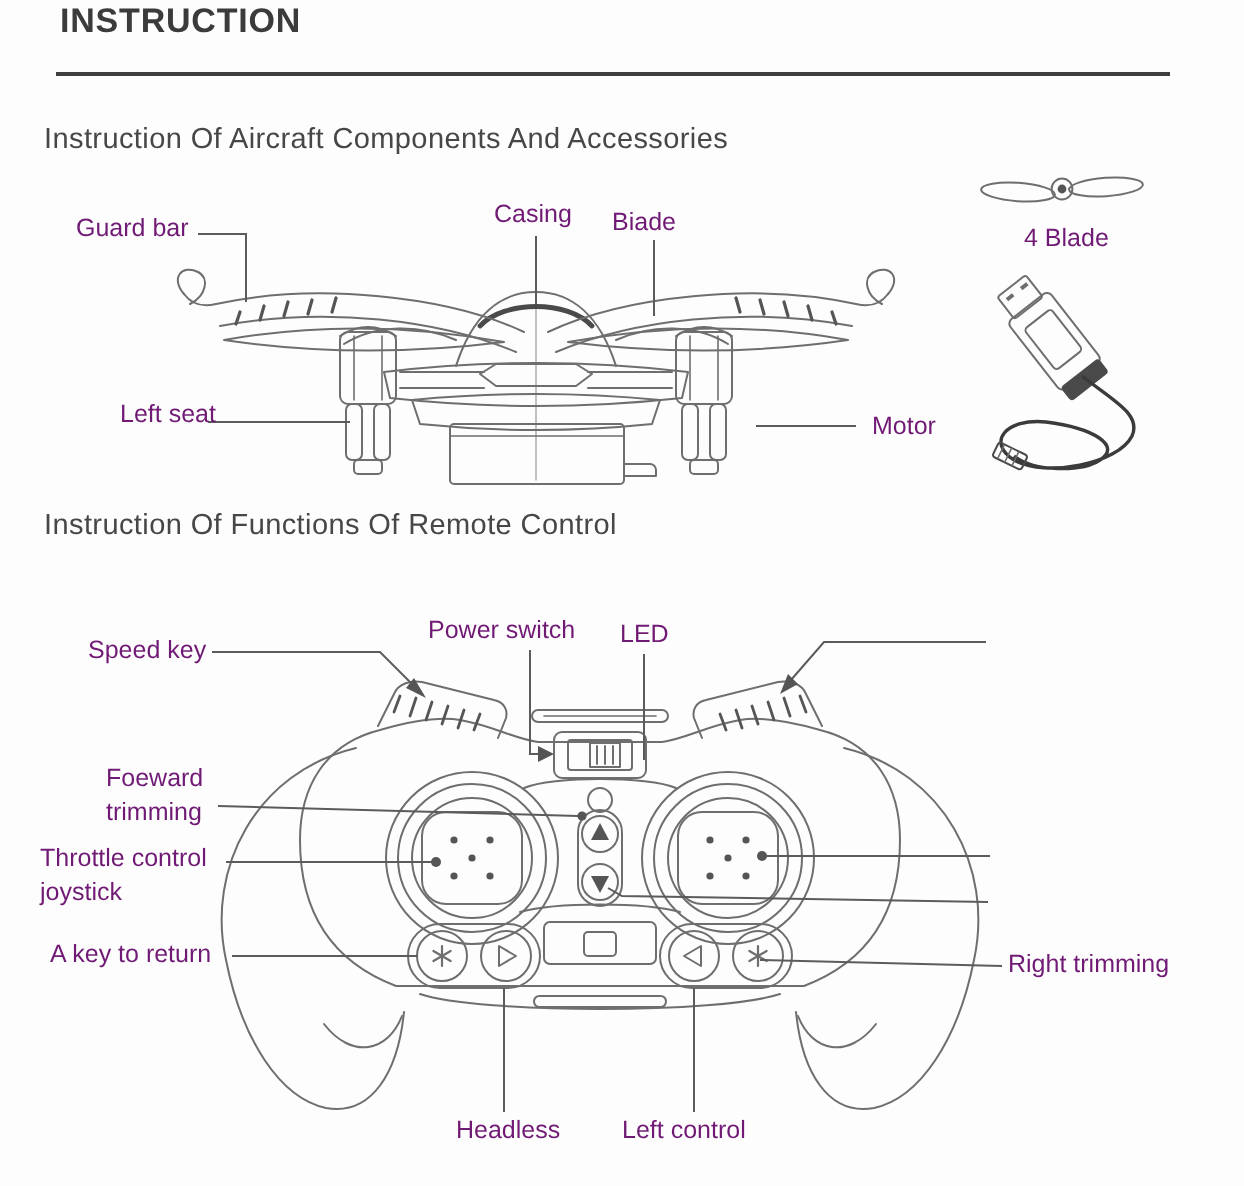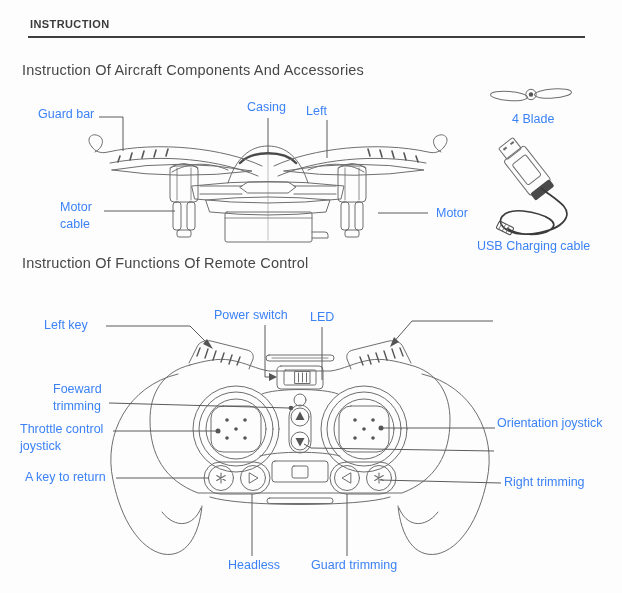--- a/index.html
+++ b/index.html
@@ -6,34 +6,34 @@
   body{background:#e8e8e8;}
   .page{
     position:relative;
     width:622px;height:593px;
     background:#fdfdfd;
     overflow:hidden;
     font-family:"Liberation Sans","DejaVu Sans",sans-serif;
     color:#4a4a4a;
   }
   .page-title{
-    position:absolute;left:30px;top:18px;
-    font-size:11px;font-weight:bold;letter-spacing:.4px;color:#3b3b3b;
+    position:absolute;left:30px;top:1px;
+    font-size:17px;font-weight:bold;letter-spacing:.4px;color:#3b3b3b;
   }
   .title-rule{
     position:absolute;left:28px;top:36px;width:557px;height:2px;background:#3f3f3f;
   }
   .section-heading{
     position:absolute;font-size:14.5px;font-weight:400;color:#474747;letter-spacing:.2px;text-align:center;
   }
   .sh-aircraft{left:22px;top:62px;}
   .sh-remote{left:22px;top:255px;}
   .diagram-svg{position:absolute;left:0;top:0;}
   .lbl{
-    position:absolute;font-size:12.5px;line-height:1.32;color:#3b82f6;
+    position:absolute;font-size:12.5px;line-height:1.32;color:#701a75;
     white-space:pre-line;
   }
   .l-guard{left:38px;top:106px}
   .l-casing{left:247px;top:99px}
   .l-blade{left:306px;top:103px}
   .l-motorseat{left:60px;top:199px;width:50px}
   .l-motor{left:436px;top:205px}
   .l-4blade{left:512px;top:111px}
   .l-usb{left:477px;top:238px}
   .l-speed{left:44px;top:317px}
@@ -243,30 +243,28 @@
       <circle cx="381" cy="428" r="2.5" fill="#555" stroke="none"></circle>
       <path d="M494,451 L 311,448 L 304,444"></path>
       <path d="M501,483 L 380,480"></path>
       <path d="M252,556 V 494"></path>
       <path d="M347,556 V 494"></path>
     </g>
   </svg>
 
   <div class="lbl l-guard">Guard bar</div>
   <div class="lbl l-casing">Casing</div>
-  <div class="lbl l-blade">Left</div>
-  <div class="lbl l-motorseat">Motor cable</div>
+  <div class="lbl l-blade">Biade</div>
+  <div class="lbl l-motorseat">Left seat</div>
   <div class="lbl l-motor">Motor</div>
   <div class="lbl l-4blade">4 Blade</div>
-  <div class="lbl l-usb">USB Charging cable</div>
-
-  <div class="lbl l-speed">Left key</div>
+
+  <div class="lbl l-speed">Speed key</div>
   <div class="lbl l-power">Power switch</div>
   <div class="lbl l-led">LED</div>
   <div class="lbl l-throttle">Throttle control joystick</div>
   <div class="lbl l-foeward">Foeward trimming</div>
   <div class="lbl l-return">A key to return</div>
-  <div class="lbl l-orient">Orientation joystick</div>
   <div class="lbl l-right">Right trimming</div>
   <div class="lbl l-headless">Headless</div>
-  <div class="lbl l-left">Guard trimming</div>
+  <div class="lbl l-left">Left control</div>
 
 </div>
 
 </body></html>

